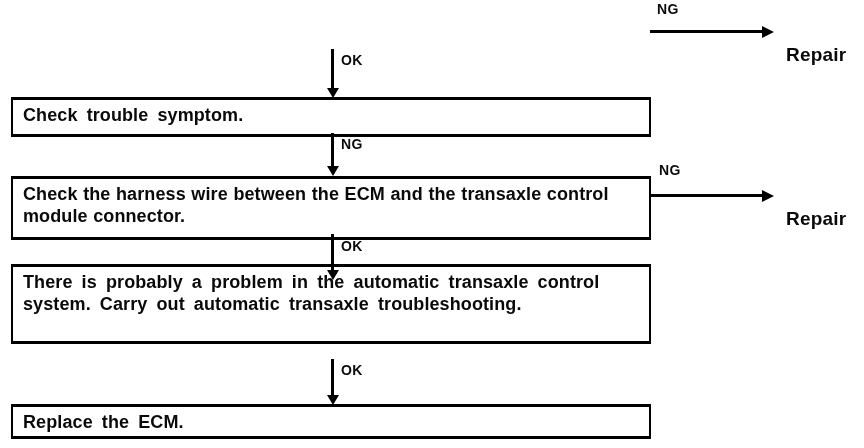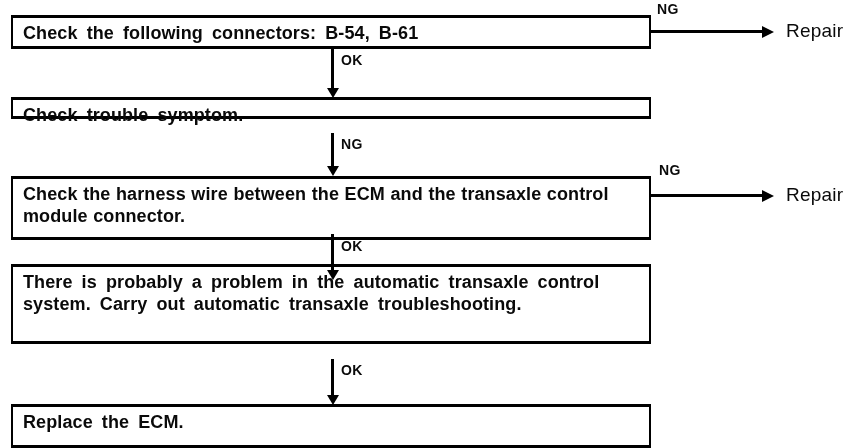--- a/index.html
+++ b/index.html
@@ -26,24 +26,24 @@
     border-bottom-width: 3px;
     background: #ffffff;
     font-size: 18px;
     font-weight: 600;
     line-height: 22px;
     padding: 4px 10px 4px 10px;
     word-spacing: 4px;
     letter-spacing: 0.1px;
   }
   .b1 { top: 15px;  height: 34px; }
-  .b2 { top: 97px;  height: 22px; }
+  .b2 { top: 97px;  height: 40px; }
   .b3 { top: 176px; height: 64px; word-spacing: 0.5px; }
   .b4 { top: 264px; height: 80px; }
-  .b5 { top: 404px; height: 44px; }
+  .b5 { top: 404px; height: 35px; }
 
   .vline {
     position: absolute;
     left: 331px;
     width: 3px;
     background: #000;
   }
   .v1 { top: 49px;  height: 41px; }
   .v2 { top: 133px; height: 35px; }
   .v3 { top: 234px; height: 38px; }
@@ -95,34 +95,32 @@
   .lNG2 { left: 341px; top: 136px; }
   .lOK3 { left: 341px; top: 238px; }
   .lOK4 { left: 341px; top: 362px; }
   .lNG-h1 { left: 657px; top: 1px; }
   .lNG-h2 { left: 659px; top: 162px; }
 
   .repair-label {
     position: absolute;
     left: 786px;
     font-size: 19px;
-    font-weight: normal;
+    font-weight: bold;
     letter-spacing: 0.2px;
+    margin-top: 24px;
   }
   .r1 { top: 20px; }
   .r2 { top: 184px; }
 </style>
 </head>
 <body>
 
 <div id="canvas">
 
-  <div class="flow-box b1">
-    <span>Check the following connectors: B-54, B-61</span>
-  </div>
 
   <div class="flow-box b2">
     <span>Check trouble symptom.</span>
   </div>
 
   <div class="flow-box b3">
     <span>Check the harness wire between the ECM and the transaxle control module connector.</span>
   </div>
 
   <div class="flow-box b4">

